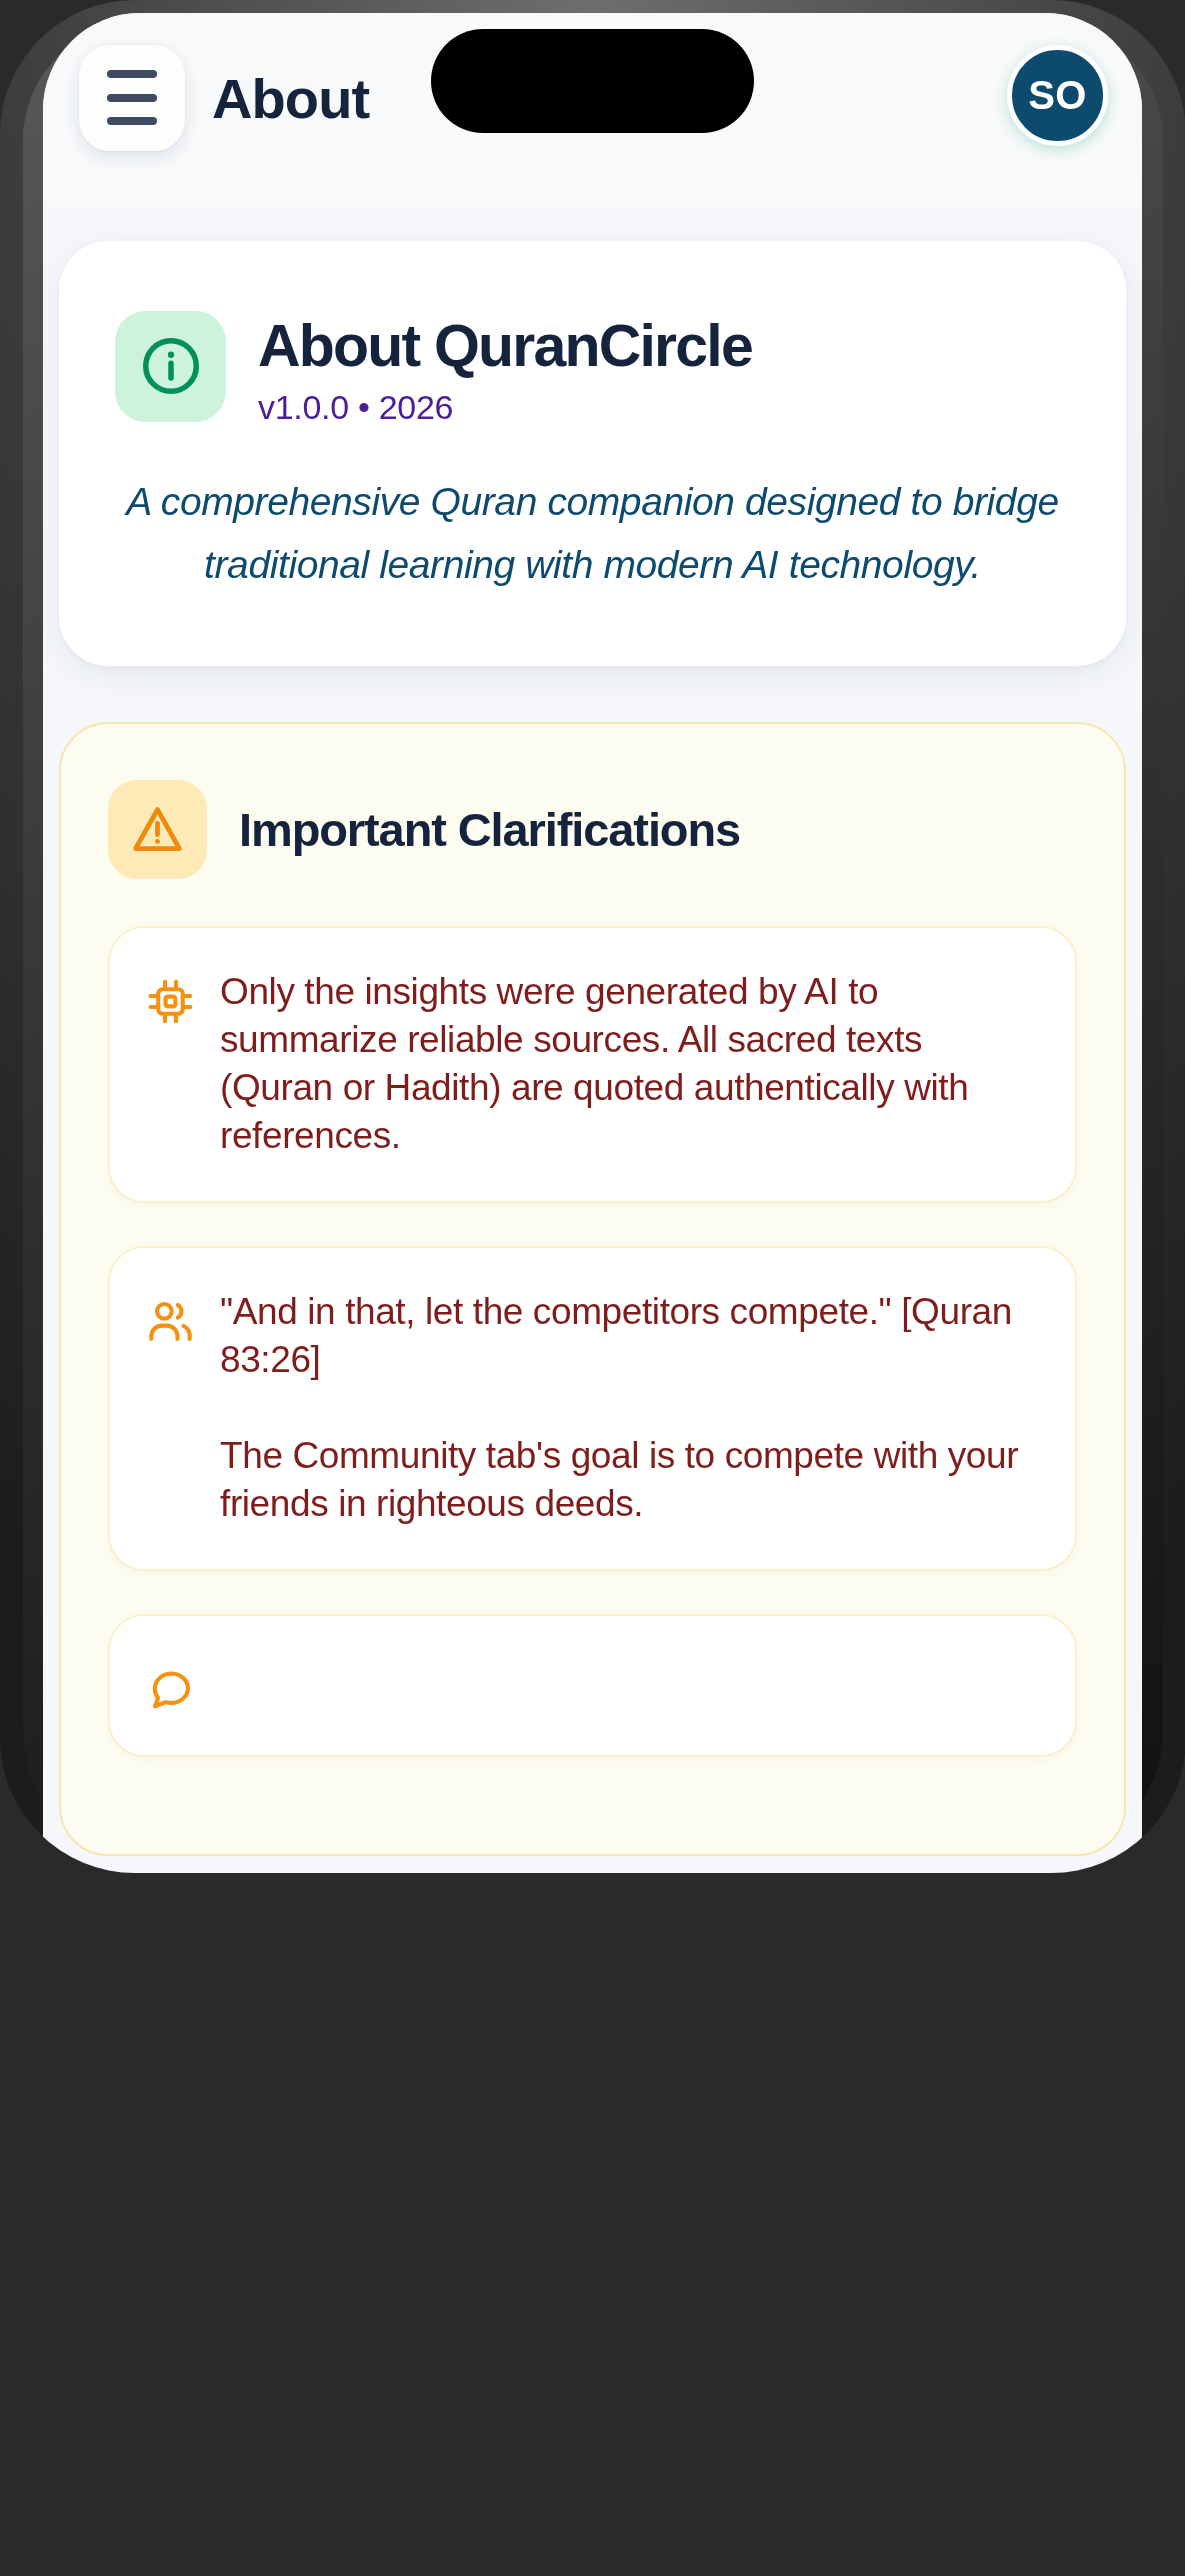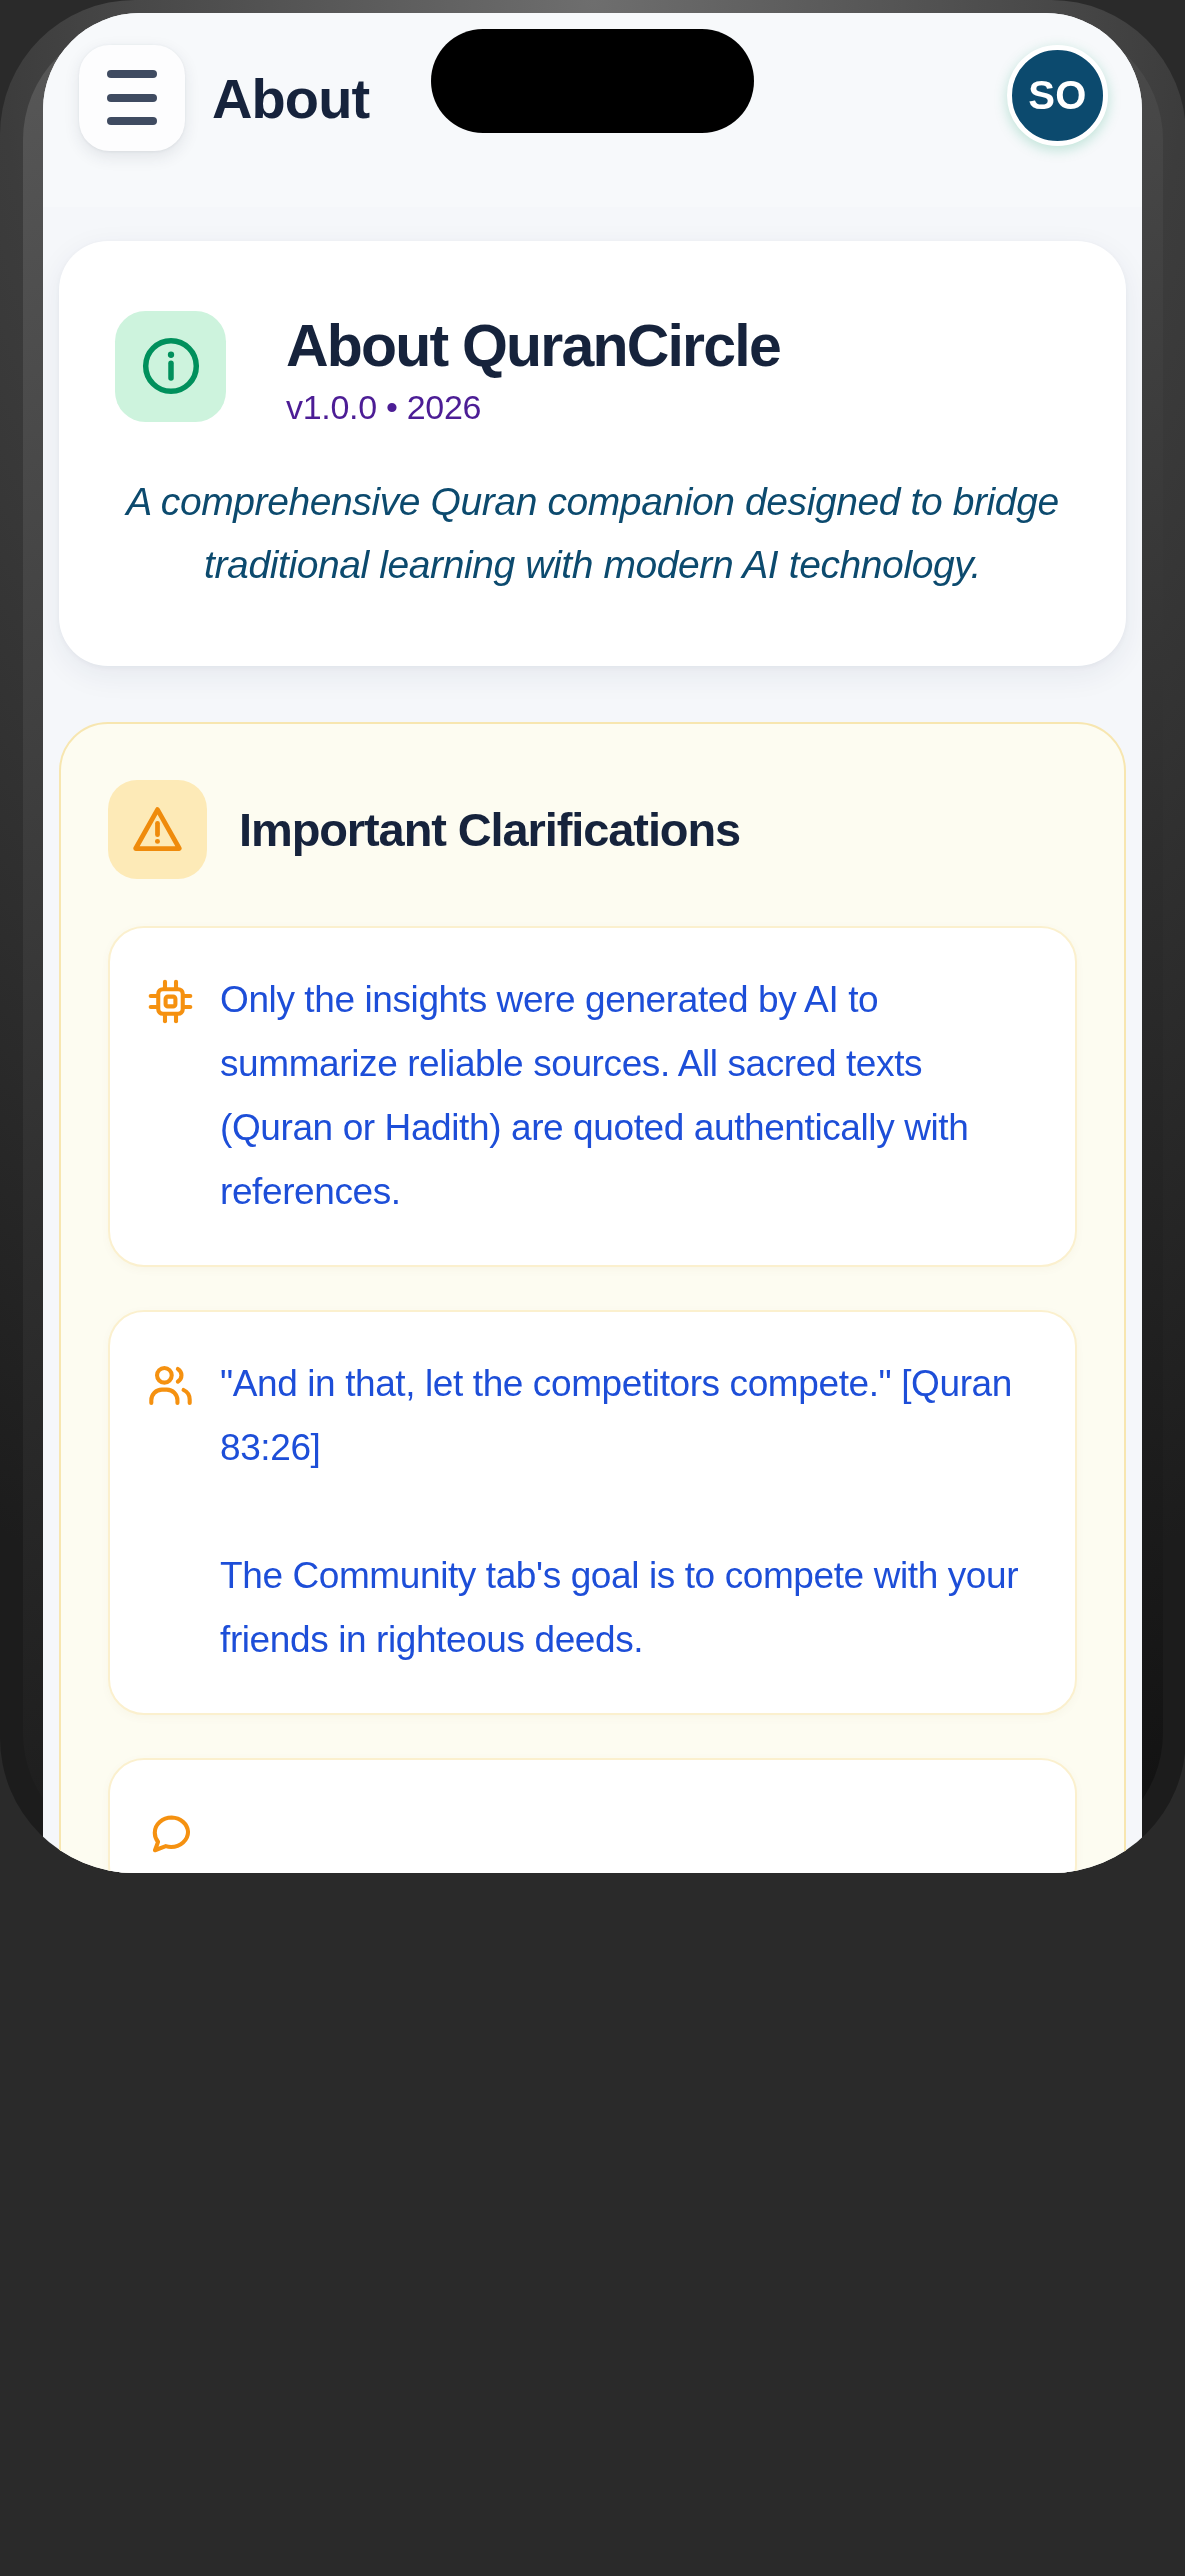--- a/index.html
+++ b/index.html
@@ -96,21 +96,21 @@
   }
   #about-head{ display:flex; align-items:flex-start; gap:32px; }
   #about-icon-box{
     flex:none;
     width:111px; height:111px;
     background:#cdf3dd;
     border-radius:30.5px;
     display:flex; align-items:center; justify-content:center;
     margin-top:5.4px;
   }
-  #about-titles{ padding-top:3.6px;margin-left:28px; }
+  #about-titles{ padding-top:3.6px; }
   #about-title{
     font-size:59px; font-weight:700; letter-spacing:-1.8px;
     color:#16233c; line-height:75px; white-space:nowrap;
   }
   #about-version{
     font-size:34px; color:#4c1d95; font-weight:400;
     margin-top:3.6px; letter-spacing:-0.3px;
   }
   #about-desc{
     margin-top:43px;
@@ -143,22 +143,22 @@
     background:#ffffff;
     border:2.7px solid #fbf0ce;
     border-radius:36px;
     padding:40px 41px 41px 36px;
     margin-bottom:43px;
     display:flex; align-items:flex-start; gap:25px;
     box-shadow:0 2.7px 9px rgba(120,100,30,.04);
   }
   .clar-icon{ flex:none; margin-top:9px; width:49px; height:49px; }
   .clar-text{
-    font-size:37px; line-height:64px;
-    color:#1d4ed8; letter-spacing:-0.4px;
+    font-size:37px; line-height:48px;
+    color:#7f1d1d; letter-spacing:-0.4px;
     white-space:pre-line;
     font-weight:400;
   }
 </style>
 </head>
 <body>
 
 <div id="phone-frame">
   <div id="phone-bezel"></div>
 

